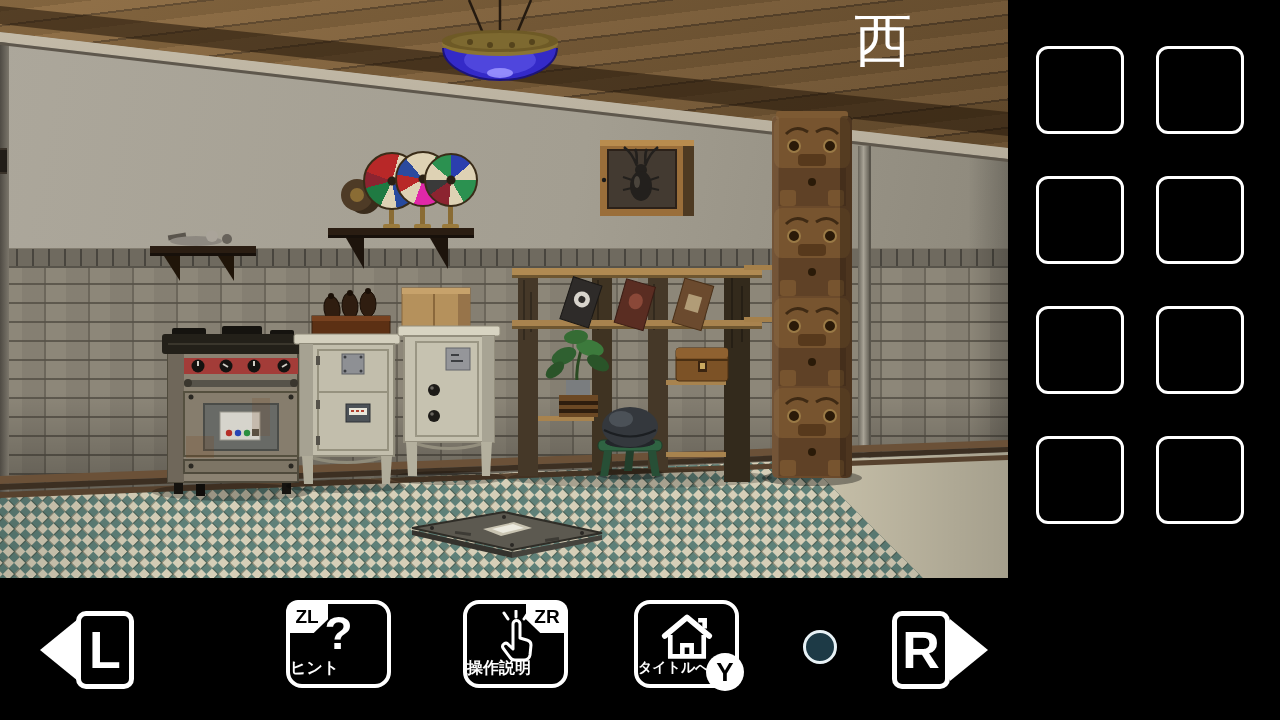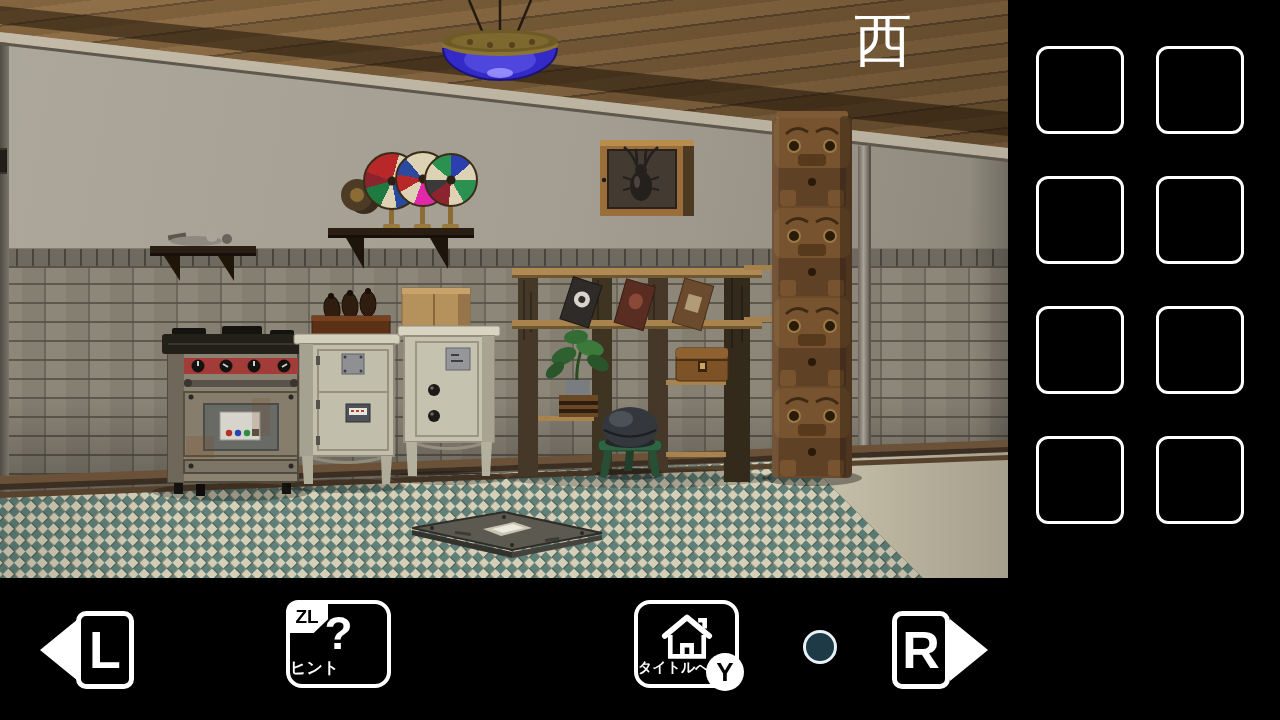--- a/index.html
+++ b/index.html
@@ -439,20 +439,30 @@
       <div class="tri" style="left:0; border-right:38px solid #fff;"></div>
       <div class="nav-rect" style="left:36px;">L</div>
     </div>
 
     <div class="sqbtn" style="left:286px;">
       <div class="cornertag tag-zl">ZL</div>
       <div class="qmark">?</div>
       <div class="btnlabel">ヒント</div>
     </div>
 
+    <div class="sqbtn" style="left:463px;">
+      <div class="cornertag tag-zr">ZR</div>
+      <div class="iconbox">
+        <svg width="48" height="54" viewBox="0 0 48 54">
+          <path d="M16 9 L12 3 M24 7 L24 1 M32 9 L36 3" stroke="#fff" stroke-width="3" fill="none" stroke-linecap="round"></path>
+          <path d="M21 14 a3.5 3.5 0 0 1 7 0 v14 l7.5 2.2 a5 5 0 0 1 3.5 4.8 L38 45 a6 6 0 0 1 -6 5 H23 a6 6 0 0 1 -5 -2.6 L11 38 a3.2 3.2 0 0 1 5.4 -3.4 L21 39 Z" fill="none" stroke="#fff" stroke-width="3" stroke-linejoin="round"></path>
+        </svg>
+      </div>
+      <div class="btnlabel">操作説明</div>
+    </div>
 
     <div class="sqbtn" style="left:634px;">
       <div class="iconbox">
         <svg width="64" height="52" viewBox="0 0 64 56">
           <path d="M8 28 L32 8 L56 28" stroke="#fff" stroke-width="6" fill="none" stroke-linecap="round" stroke-linejoin="round"></path>
           <path d="M44 11 h7 v9" stroke="#fff" stroke-width="5" fill="none"></path>
           <path d="M14 27 V50 H50 V27" stroke="#fff" stroke-width="5" fill="none"></path>
           <path d="M27 50 V38 h10 v12" stroke="#fff" stroke-width="5" fill="none"></path>
         </svg>
       </div>

